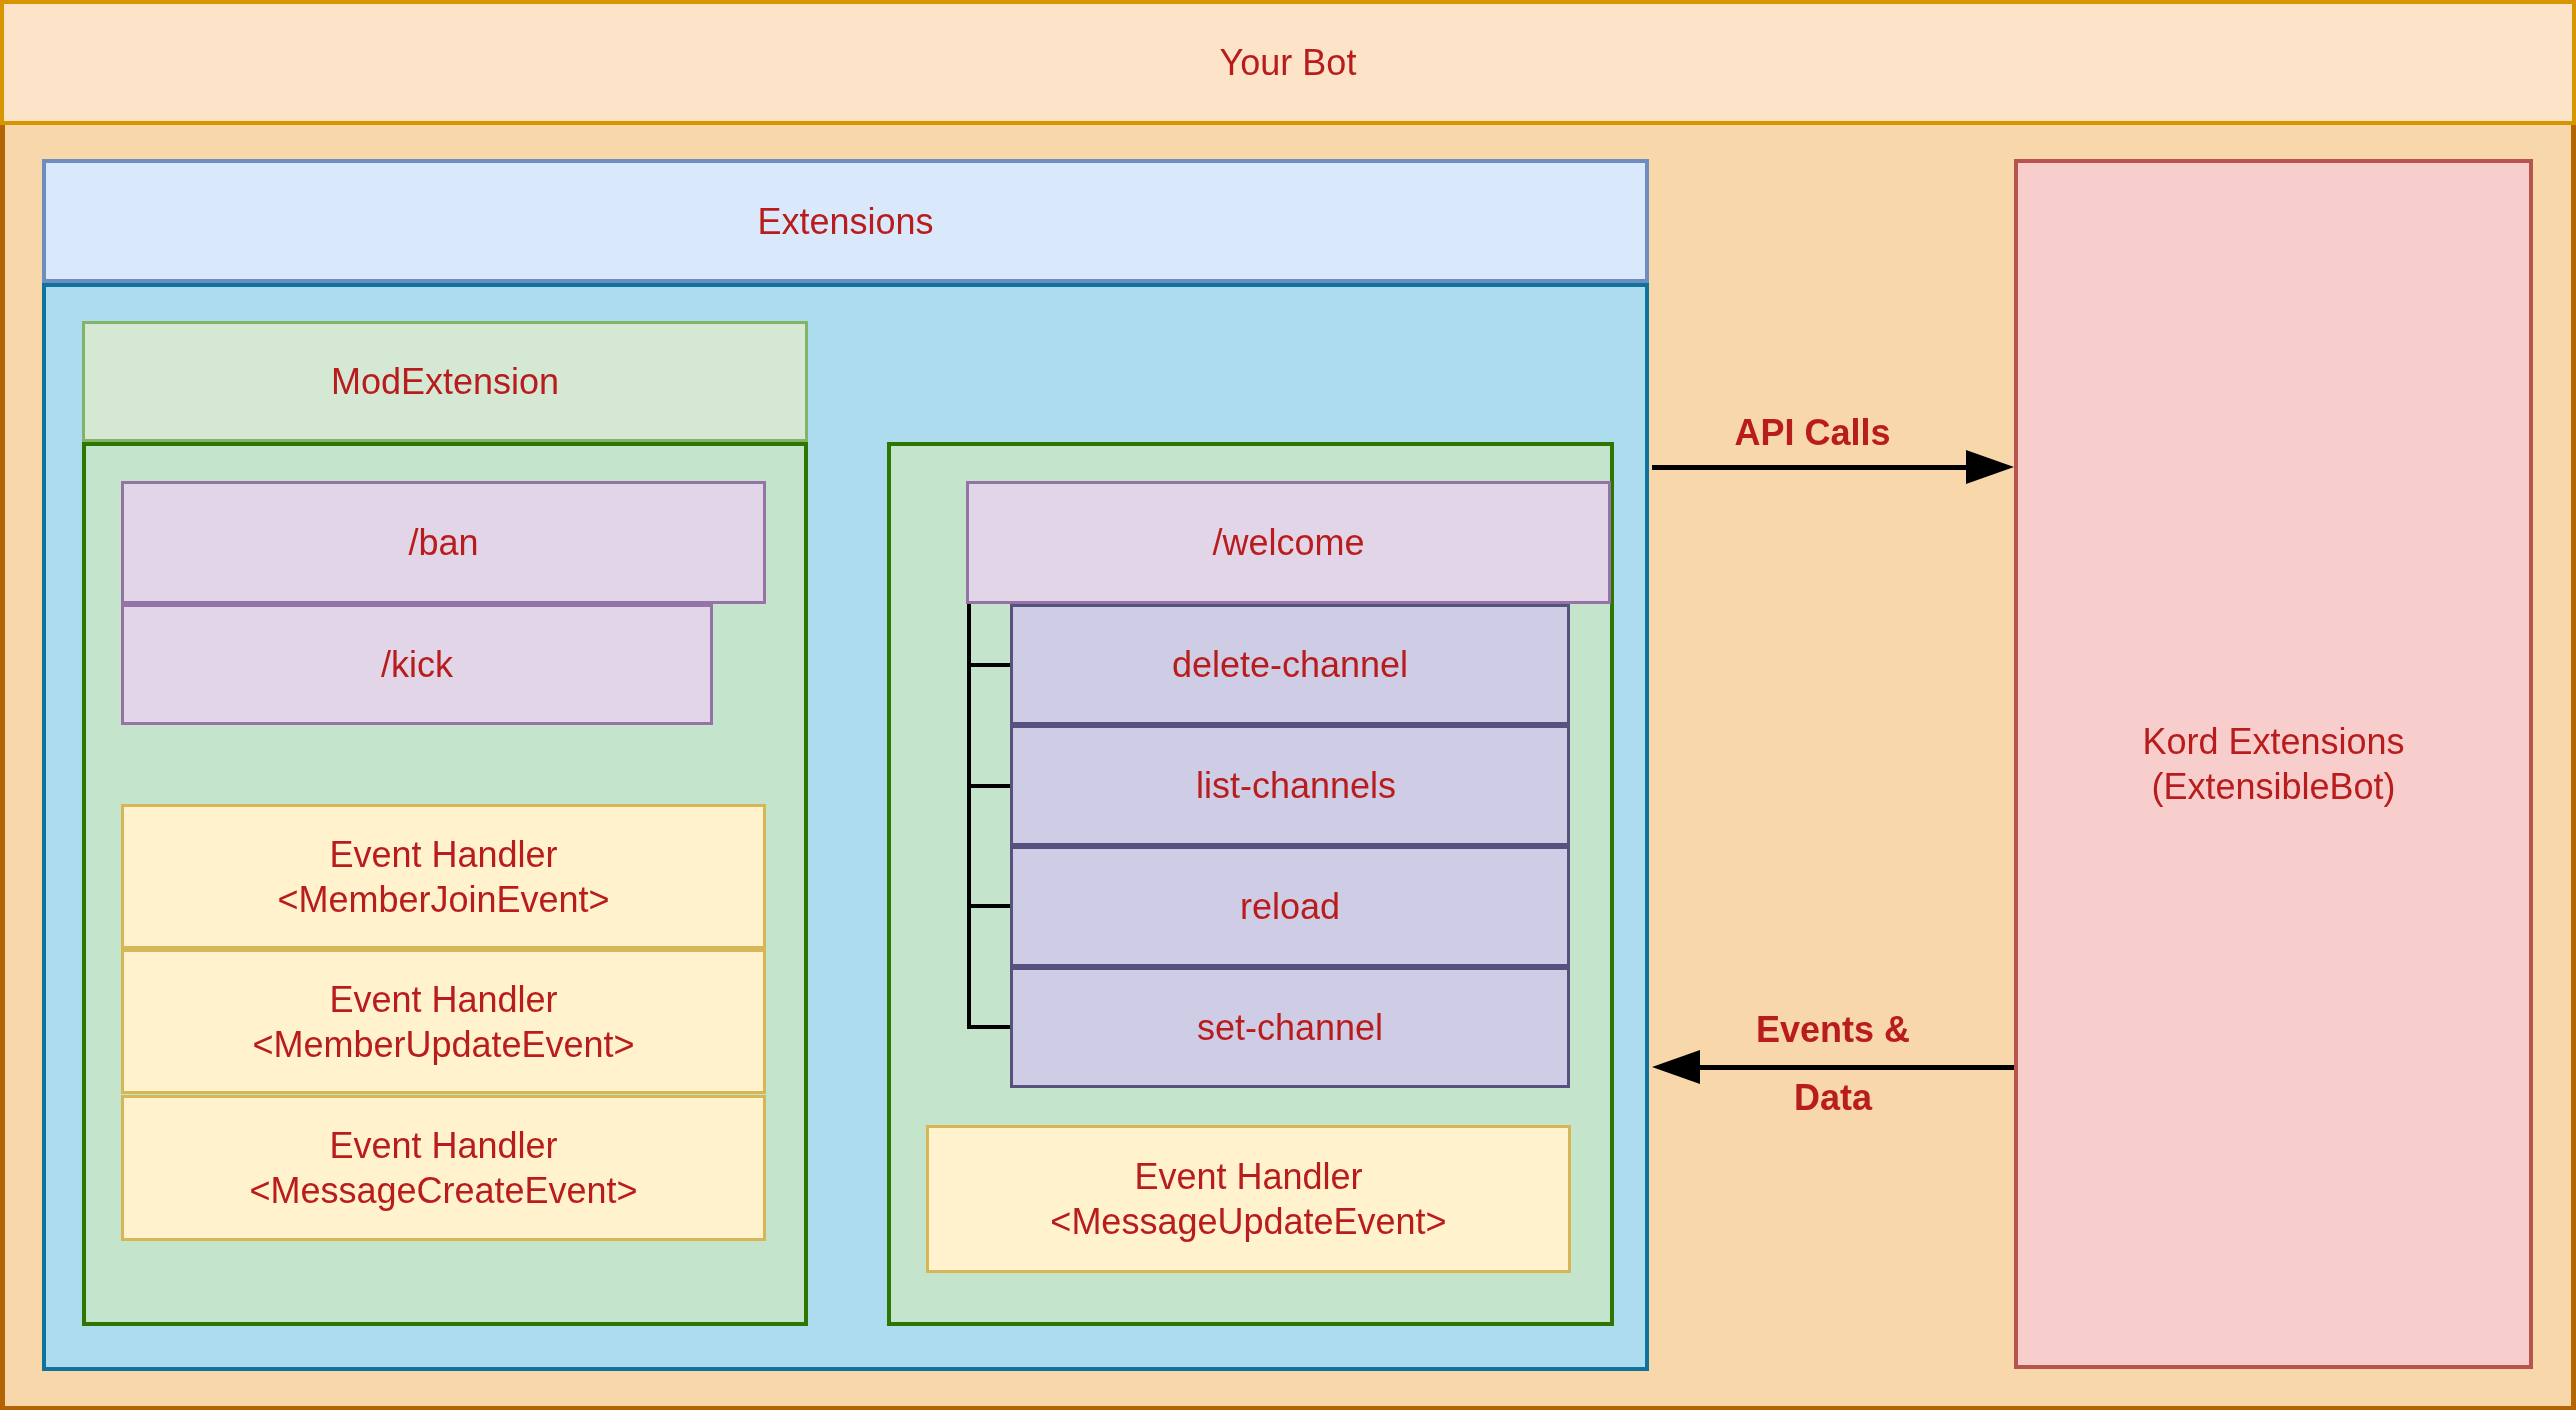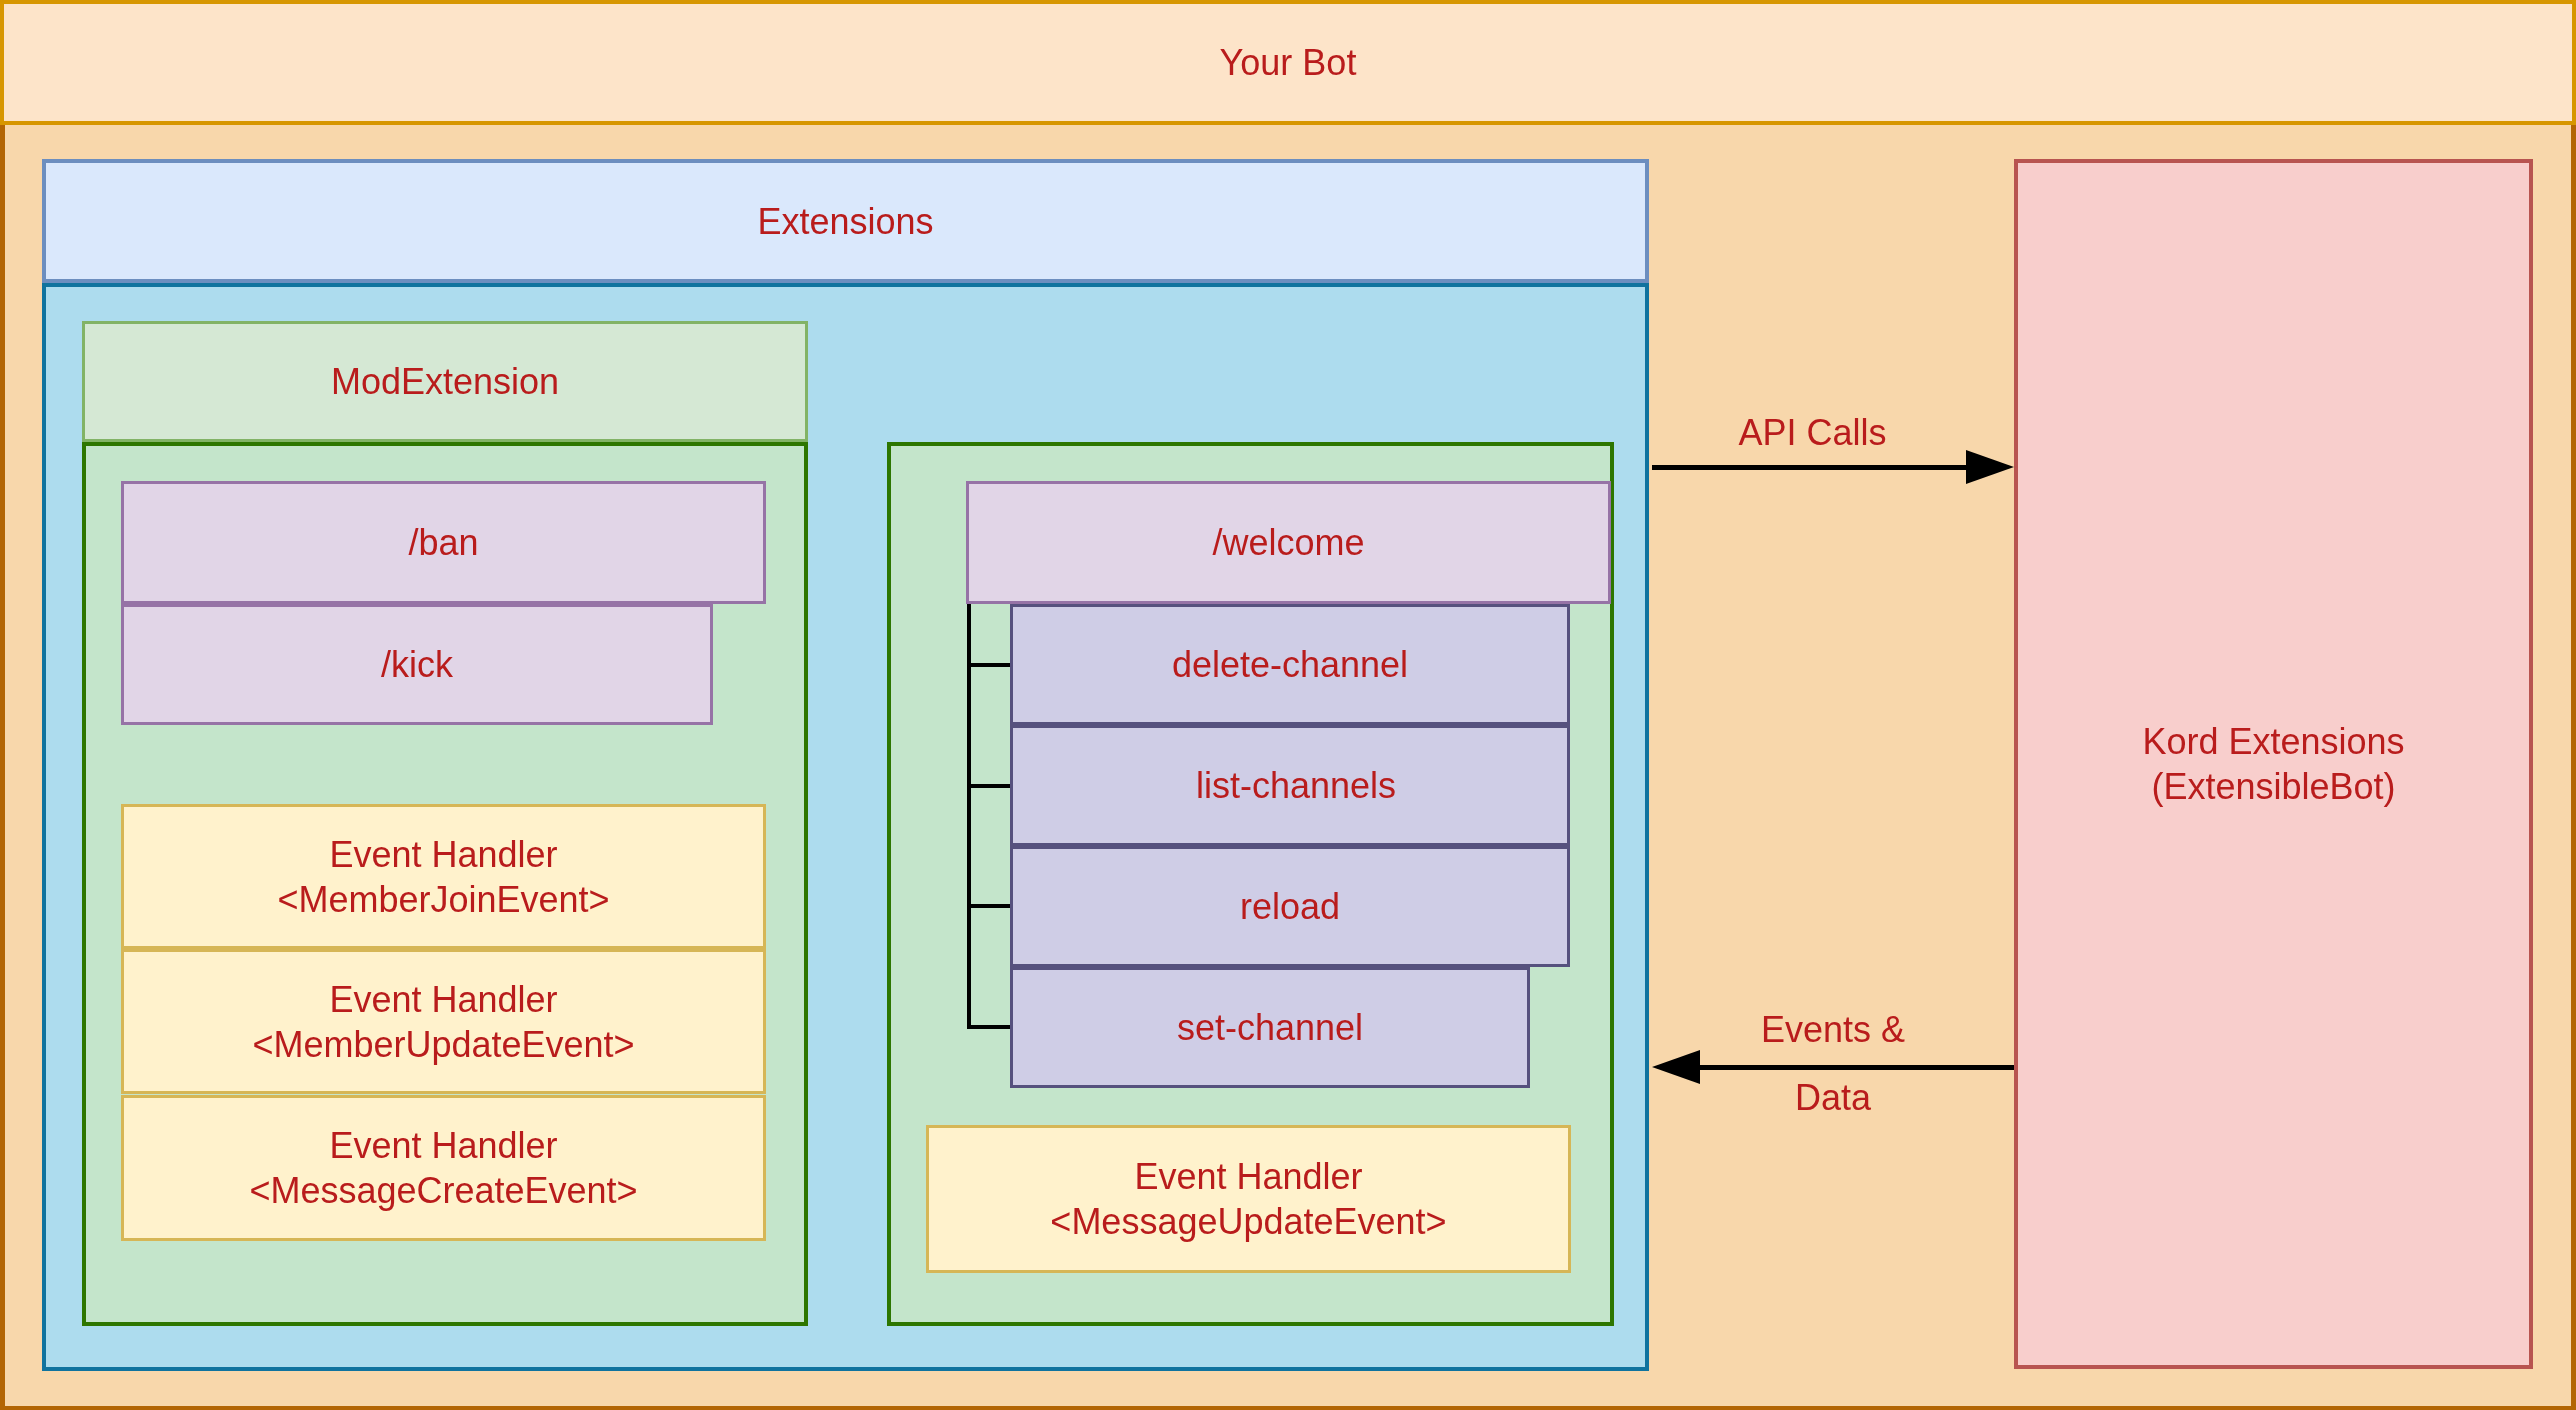--- a/index.html
+++ b/index.html
@@ -14,21 +14,21 @@
   .botbody    { background:var(--bot-body-fill); border:5.6px solid var(--bot-body-border); border-top:none; }
   .ext-header { background:var(--extensions-header-fill); border:4px solid var(--extensions-header-border); }
   .ext-body   { background:var(--extensions-body-fill); border:4px solid var(--extensions-body-border); }
   .grn-header { background:var(--extension-header-fill); border:3.2px solid var(--extension-header-border); }
   .grn-body   { background:var(--extension-body-fill); border:4px solid var(--extension-body-border); }
   .cmd        { background:var(--command-fill); border:3.2px solid var(--command-border); }
   .subcmd     { background:var(--subcommand-fill); border:3.2px solid var(--subcommand-border);text-align:right; }
   .handler    { background:var(--handler-fill); border:3.2px solid var(--handler-border); }
   .kord       { background:var(--kord-fill); border:4px solid var(--kord-border); }
   .line       { position:absolute; background:var(--arrow-color); }
-  .arrow-label{ position:absolute; text-align:center; }
+  .arrow-label{ position:absolute; text-align:center;font-weight:bold; }
   .head-right { position:absolute; width:0; height:0;
                 border-top:17.7px solid transparent; border-bottom:17.7px solid transparent;
                 border-left:48px solid var(--arrow-color); }
   .head-left  { position:absolute; width:0; height:0;
                 border-top:17.7px solid transparent; border-bottom:17.7px solid transparent;
                 border-right:48px solid var(--arrow-color); }
 </style>
 </head>
 <body>
 
@@ -84,21 +84,21 @@
 
   <div class="box subcmd" style="left:1010px; top:604px; width:560px; height:121px;">
     <span>delete-channel</span>
   </div>
   <div class="box subcmd" style="left:1010px; top:725px; width:560px; height:121px;padding-left:12px;">
     <span>list-channels</span>
   </div>
   <div class="box subcmd" style="left:1010px; top:846px; width:560px; height:121px;">
     <span>reload</span>
   </div>
-  <div class="box subcmd" style="left:1010px; top:967px; width:520px; height:121px;">
+  <div class="box subcmd" style="left:1010px; top:967px; width:560px; height:121px;">
     <span>set-channel</span>
   </div>
 
   <div class="box handler" style="left:926px; top:1125px; width:645px; height:148px;">
     <span>Event Handler</span>
     <span>&lt;MessageUpdateEvent&gt;</span>
   </div>
 
   <div class="box kord" style="left:2014px; top:159px; width:519px; height:1210px;">
     <span>Kord Extensions</span>

